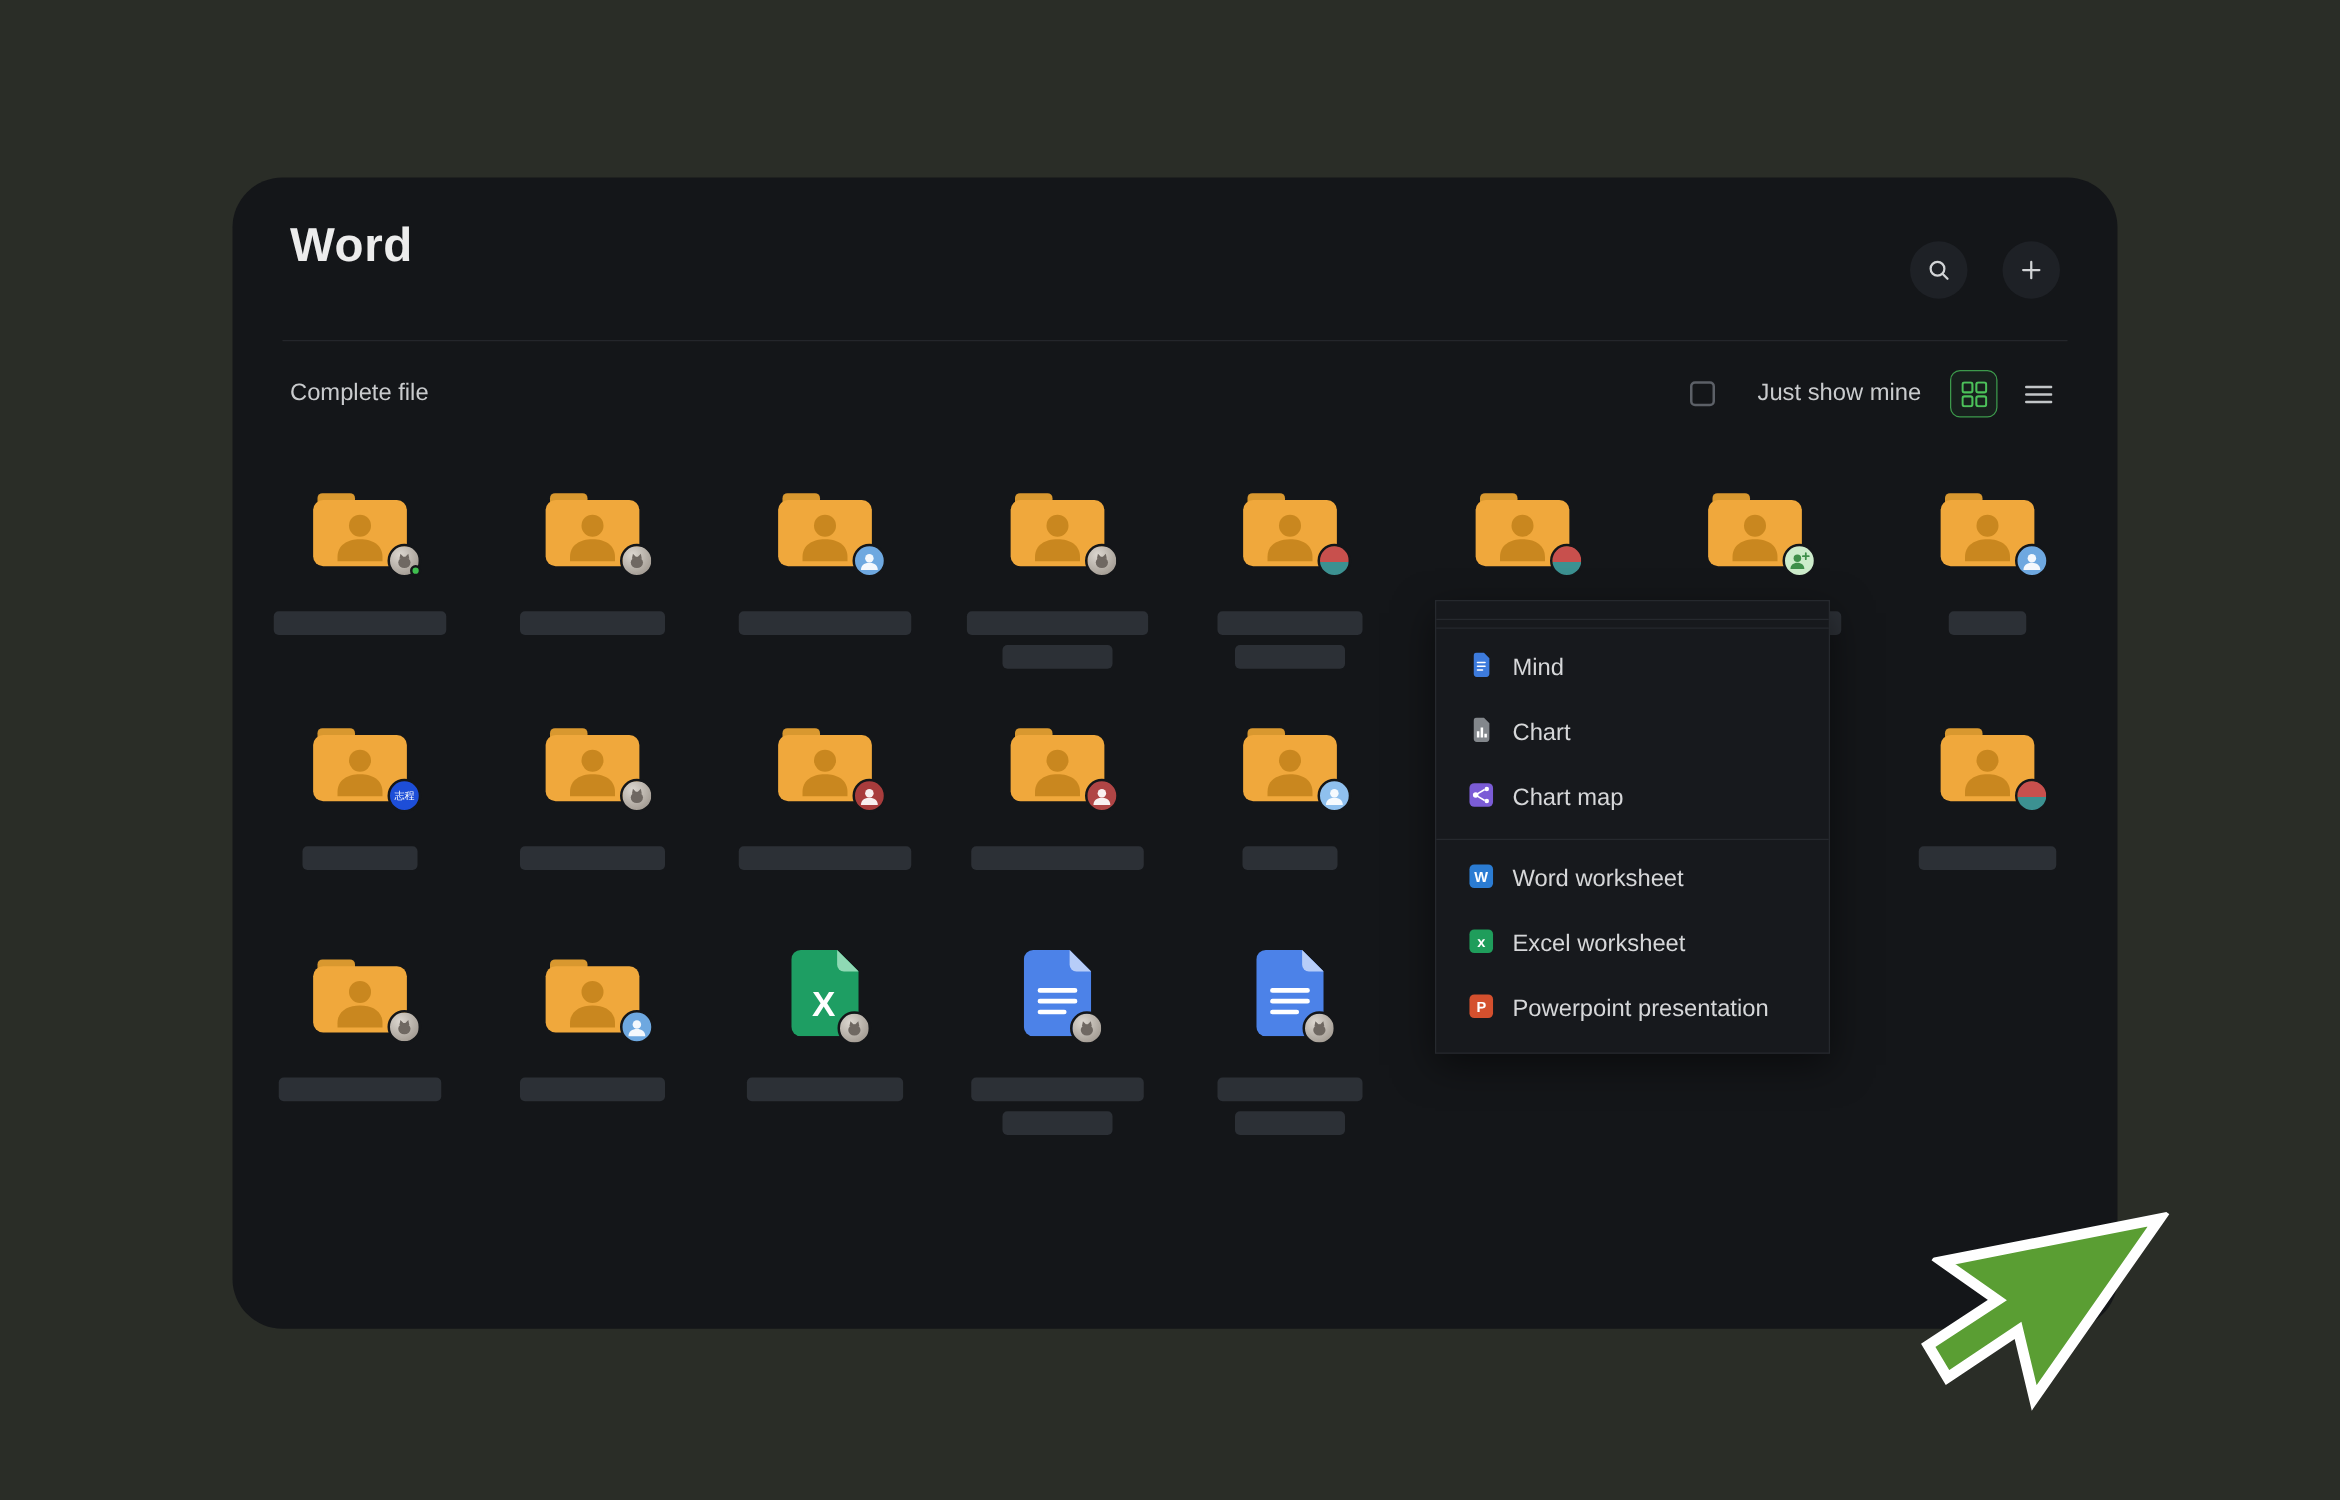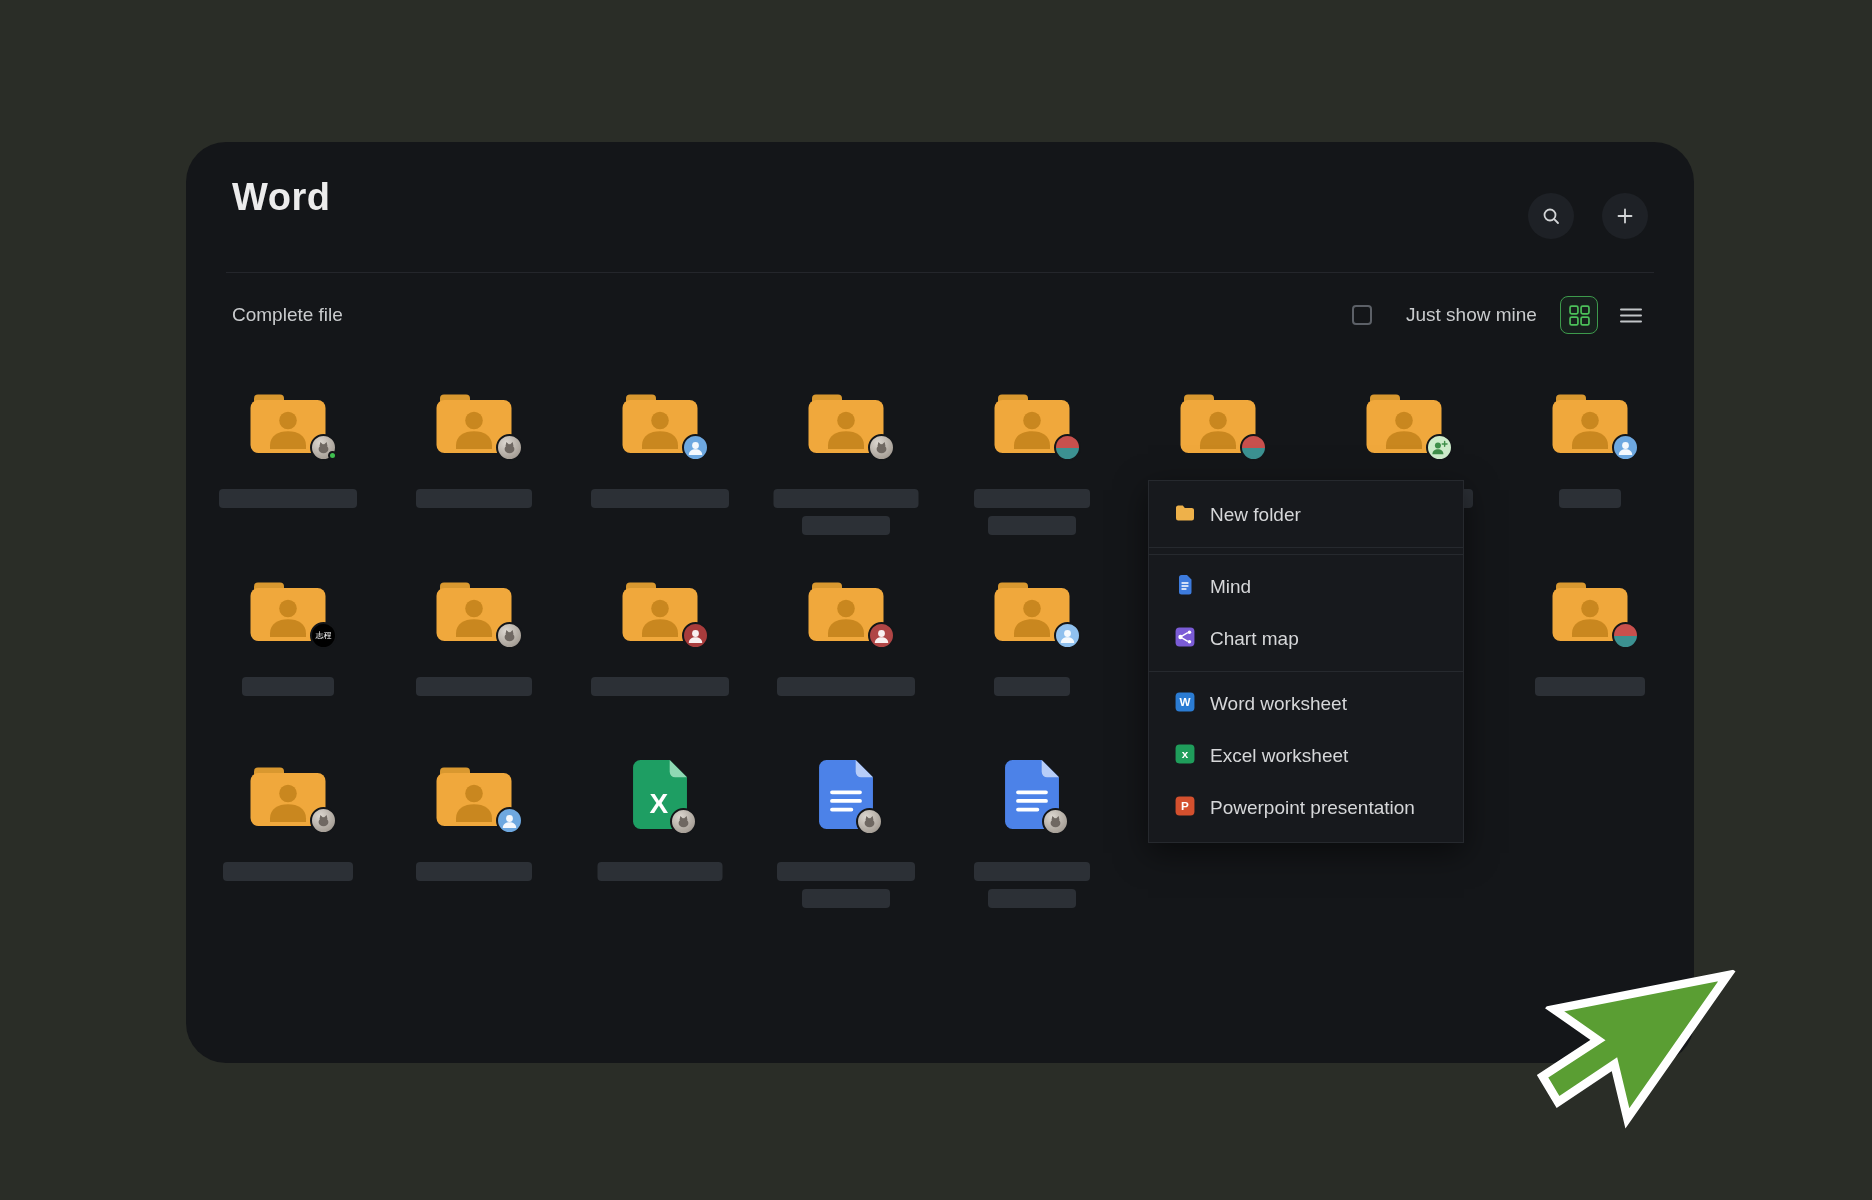--- a/index.html
+++ b/index.html
@@ -203,21 +203,21 @@
             </svg>
           </div></div>
         <div class="bar" style="width:62px; top:104px"></div>
       </div>
       <div class="grid-item" style="left: 22px; top: 431px;">
         <div class="icon-wrap folder"><svg width="78" height="62" viewBox="0 0 78 62">
             <rect x="5" y="1.5" width="30" height="14" rx="4" fill="#d9982f"></rect>
             <rect x="1.5" y="7" width="75" height="53" rx="8" fill="#f0a83c"></rect>
             <circle cx="39" cy="27.5" r="8.8" fill="#c9871f"></circle>
             <path d="M21 52.5c0-9.6 8-14.2 18-14.2s18 4.6 18 14.2V56H21z" fill="#c9871f"></path>
-          </svg><div class="badge" style="background:#000000">
+          </svg><div class="badge" style="background:#1d4ed8">
             <span class="badge-label">志程</span>
           </div></div>
         <div class="bar" style="width:92px; top:104px"></div>
       </div>
       <div class="grid-item" style="left: 208px; top: 431px;">
         <div class="icon-wrap folder"><svg width="78" height="62" viewBox="0 0 78 62">
             <rect x="5" y="1.5" width="30" height="14" rx="4" fill="#d9982f"></rect>
             <rect x="1.5" y="7" width="75" height="53" rx="8" fill="#f0a83c"></rect>
             <circle cx="39" cy="27.5" r="8.8" fill="#c9871f"></circle>
             <path d="M21 52.5c0-9.6 8-14.2 18-14.2s18 4.6 18 14.2V56H21z" fill="#c9871f"></path>
@@ -345,34 +345,37 @@
               <path d="M7 10 8 5l3 3h2l3-3 1 5z" fill="#6f6862"></path>
               <ellipse cx="12" cy="14" rx="6.2" ry="5.4" fill="#6f6862"></ellipse>
             </svg>
           </div></div>
         <div class="bar" style="width:116px; top:104px"></div>
         <div class="bar" style="width:88px; top:131px"></div>
       </div>
     </div>
 
   <div class="context-menu" id="context-menu">
-      <div class="menu-item">
-        <span><svg class="mi" viewBox="0 0 20 17">
-            <path d="M1 3.2C1 2 2 1 3.2 1h4.6l2 2.4h7A2.2 2.2 0 0 1 19 5.6v8.2a2.2 2.2 0 0 1-2.2 2.2H3.2A2.2 2.2 0 0 1 1 13.8z" fill="#eeb14a"></path>
-          </svg></span>
-        <span>New folder</span>
-      </div>
       <div class="menu-divider"></div>
       <div class="menu-divider"></div>
       <div class="menu-item">
         <span><svg class="mi" viewBox="0 0 16 20">
             <path d="M2 2.5A2.5 2.5 0 0 1 4.5 0H10l4.5 4.5V17a2.5 2.5 0 0 1-2.5 2.5H4.5A2.5 2.5 0 0 1 2 17z" fill="#3d7bdd"></path>
             <path d="M5 8h6M5 11h6M5 14h4" stroke="#fff" stroke-width="1.3" stroke-linecap="round"></path>
           </svg></span>
         <span>Mind</span>
+      </div>
+      <div class="menu-item">
+        <span><svg class="mi" viewBox="0 0 16 20">
+            <path d="M2 2.5A2.5 2.5 0 0 1 4.5 0H10l4.5 4.5V17a2.5 2.5 0 0 1-2.5 2.5H4.5A2.5 2.5 0 0 1 2 17z" fill="#83878c"></path>
+            <rect x="4.5" y="11" width="2" height="5" fill="#fff"></rect>
+            <rect x="7.5" y="8" width="2" height="8" fill="#fff"></rect>
+            <rect x="10.5" y="13" width="2" height="3" fill="#fff"></rect>
+          </svg></span>
+        <span>Chart</span>
       </div>
       <div class="menu-item">
         <span><svg class="mi" viewBox="0 0 18 18">
             <rect x="0.5" y="0.5" width="17" height="17" rx="3.5" fill="#7b5cd6"></rect>
             <path d="M6.5 8 11.5 5M6.5 10 11.5 13" stroke="#fff" stroke-width="1.2"></path>
             <circle cx="5" cy="9" r="2" fill="#fff"></circle>
             <circle cx="13" cy="4.7" r="1.6" fill="#fff"></circle>
             <circle cx="13" cy="13.3" r="1.6" fill="#fff"></circle>
           </svg></span>
         <span>Chart map</span>

